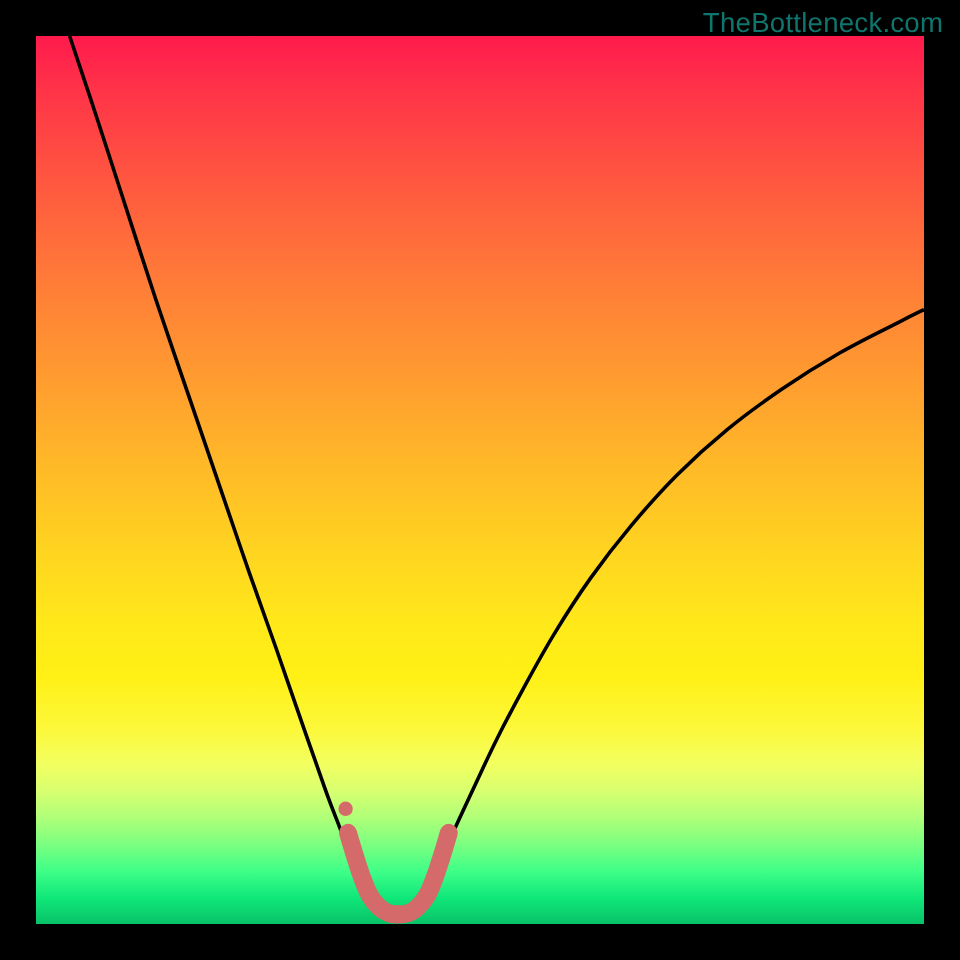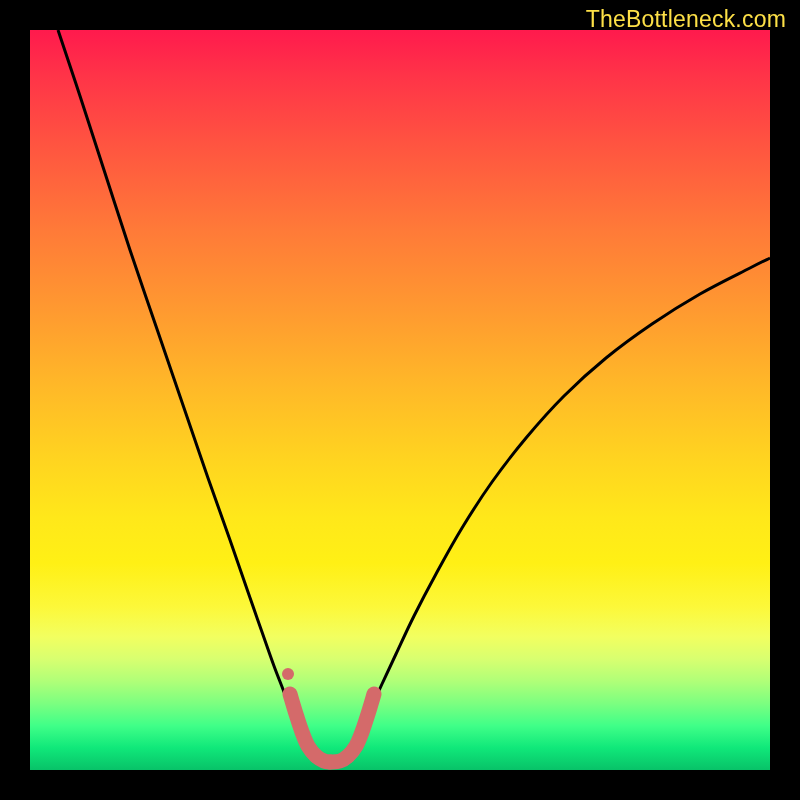--- a/index.html
+++ b/index.html
@@ -34,21 +34,21 @@
       #7cff80 91%,
       #40ff88 94%,
       #10e87a 97%,
       #08c268 100%
     );
   }
   .watermark {
     position: absolute;
     top: 6px;
     right: 14px;
-    color: #fde047;
+    color: #0f766e;
     font-size: 23px;
     font-weight: 400;
     letter-spacing: 0.2px;
     z-index: 10;
   }
   svg.curves {
     position: absolute;
     left: 0;
     top: 0;
     width: 740px;

